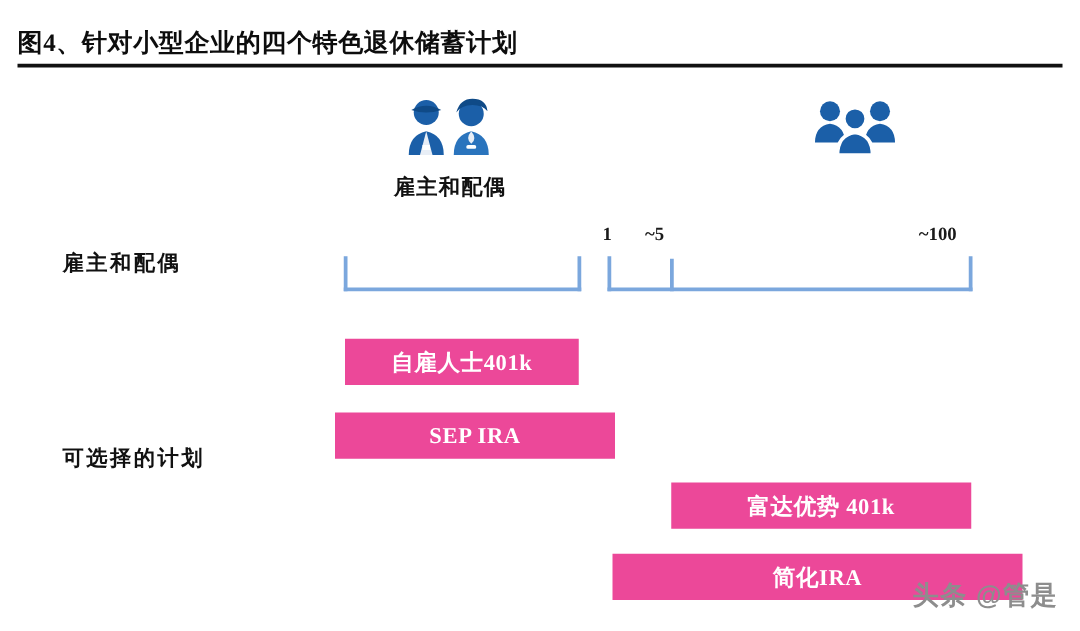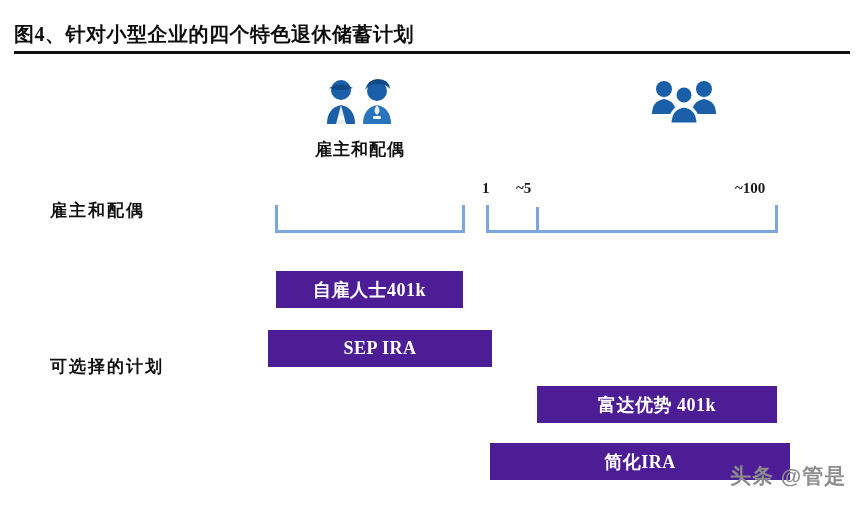--- a/index.html
+++ b/index.html
@@ -103,35 +103,35 @@
     left: 536px;
     top: 207px;
     width: 3px;
     height: 26px;
     background: #7ba7dd;
   }
 
   
   .plan-bar {
     position: absolute;
-    background: #4c1d95;
+    background: #ec4899;
     color: #ffffff;
     font-size: 18px;
     font-weight: bold;
     display: flex;
     align-items: center;
     justify-content: center;
     letter-spacing: 0.5px;
     box-sizing: border-box;
     white-space: nowrap;
   }
   #bar-solo401k  { left: 276px; top: 271px; width: 187px; height: 37px; }
   #bar-sepira    { left: 268px; top: 330px; width: 224px; height: 37px; }
   #bar-fid401k   { left: 537px; top: 386px; width: 240px; height: 37px; }
-  #bar-simpleira { left: 490px; top: 443px; width: 300px; height: 37px; text-align: center; }
+  #bar-simpleira { left: 490px; top: 443px; width: 328px; height: 37px; text-align: center; }
 
   
   #watermark {
     position: absolute;
     left: 730px;
     top: 462px;
     font-size: 21px;
     font-weight: bold;
     color: #8d8d8d;
     letter-spacing: 1px;

